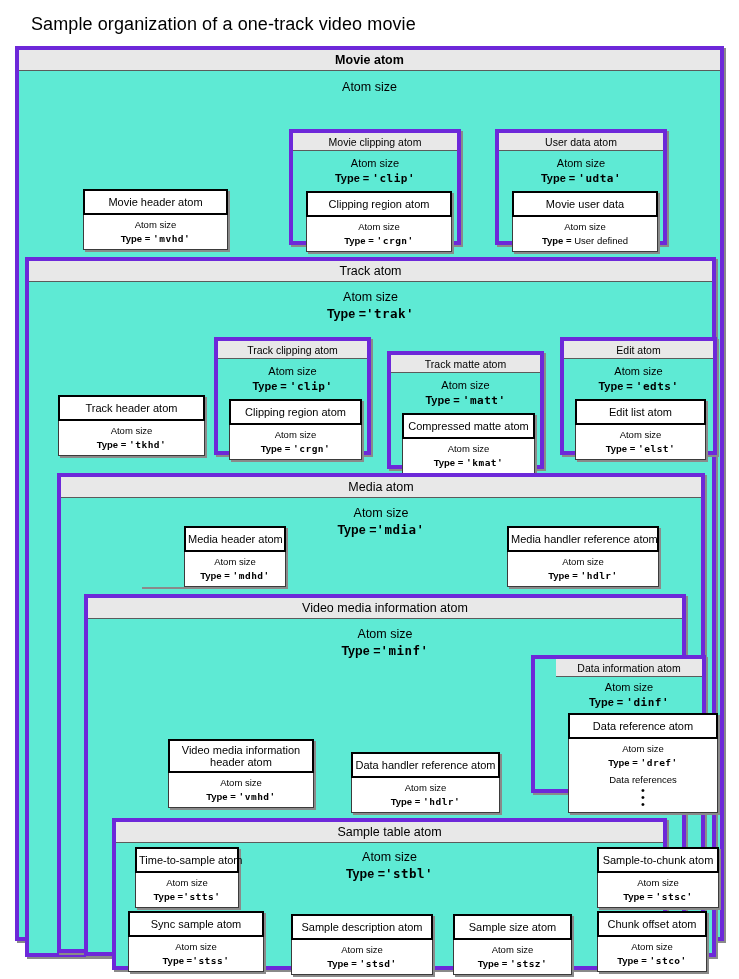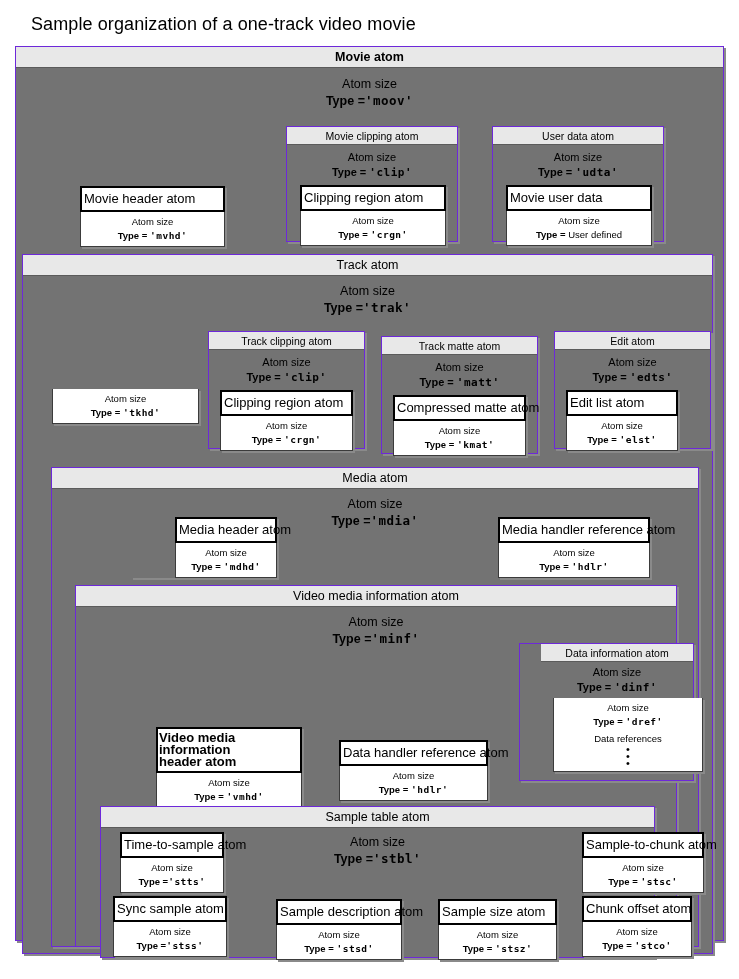--- a/index.html
+++ b/index.html
@@ -17,22 +17,22 @@
     position:absolute;
     left:31px; top:14px;
     font-size:18px;
     letter-spacing:.1px;
     white-space:nowrap;
   }
 
   
   .atom{
     position:absolute;
-    background:#737373;
-    border:1px solid #6d28d9;
+    background:#5eead4;
+    border:4px solid #6d28d9;
     box-sizing:border-box;
     box-shadow:2px 2px 0 0 #8a8a8a;
   }
   .atom > .atom-head{
     background:#e8e8e8;
     border-bottom:1px solid #5b5b5b;
     text-align:center;
     font-size:10.5px;
     line-height:18px;
     height:18px;
@@ -73,28 +73,28 @@
 
   
   .leaf{
     position:absolute;
     box-sizing:border-box;
     box-shadow:2px 2px 0 0 #8a8a8a;
   }
   .leaf .leaf-head{
     border:2.4px solid #000;
     background:#fff;
-    text-align:left;
-    font-size:13px;
+    text-align:center;
+    font-size:11px;
     line-height:12px;
     padding:5px 2px;
     box-sizing:border-box;
     white-space:nowrap;
   }
-  .leaf.two-line .leaf-head{ white-space:normal; padding:3px 1px;font-weight:bold; }
+  .leaf.two-line .leaf-head{ white-space:normal; padding:3px 1px; }
   .leaf .leaf-body{
     border:1px solid #3b3b3b;
     border-top:none;
     background:#fff;
     text-align:center;
     font-size:9.5px;
     line-height:13.5px;
     padding:3px 2px 4px;
     box-sizing:border-box;
     white-space:nowrap;
@@ -112,21 +112,20 @@
 <body>
 
 <div class="page-title">Sample organization of a one-track video movie</div>
 
 <div class="atom big bold" style="left:15px; top:46px; width:709px; height:895px;">
   <div class="atom-head">Movie atom</div>
   <div class="atom-body">
 
     <div class="sizetype big" style="top:8px;">
       <div><span>Atom size</span></div>
-      <div><span class="tl">Type =</span><span class="mono tl">'moov'</span></div>
     </div>
 
     <div class="leaf" style="left:64px; top:118px; width:145px;">
       <div class="leaf-head">Movie header atom</div>
       <div class="leaf-body">
         <div>Atom size</div>
         <div><span class="tl">Type = </span><span class="mono tl">'mvhd'</span></div>
       </div>
     </div>
 
@@ -167,20 +166,21 @@
     <div class="atom big" style="left:6px; top:186px; width:691px; height:700px;">
       <div class="atom-head">Track atom</div>
       <div class="atom-body">
 
         <div class="sizetype big" style="top:7px;">
           <div>Atom size</div>
           <div><span class="tl">Type =</span><span class="mono tl">'trak'</span></div>
         </div>
 
         <div class="leaf" style="left:29px; top:113px; width:147px;">
+          <div class="leaf-head">Track header atom</div>
           <div class="leaf-body">
             <div>Atom size</div>
             <div><span class="tl">Type = </span><span class="mono tl">'tkhd'</span></div>
           </div>
         </div>
 
         <div class="atom" style="left:185px; top:55px; width:157px; height:118px;">
           <div class="atom-head">Track clipping atom</div>
           <div class="atom-body">
             <div class="sizetype" style="top:5px;">
@@ -190,21 +190,21 @@
             <div class="leaf" style="left:11px; top:40px; width:133px;">
               <div class="leaf-head">Clipping region atom</div>
               <div class="leaf-body">
                 <div>Atom size</div>
                 <div><span class="tl">Type = </span><span class="mono tl">'crgn'</span></div>
               </div>
             </div>
           </div>
         </div>
 
-        <div class="atom" style="left:358px; top:60px; width:157px; height:118px;">
+        <div class="atom" style="left:358px; top:69px; width:157px; height:118px;">
           <div class="atom-head">Track matte atom</div>
           <div class="atom-body">
             <div class="sizetype" style="top:5px;">
               <div>Atom size</div>
               <div><span class="tl">Type = </span><span class="mono tl">'matt'</span></div>
             </div>
             <div class="leaf" style="left:11px; top:40px; width:133px;">
               <div class="leaf-head">Compressed matte atom</div>
               <div class="leaf-body">
                 <div>Atom size</div>
@@ -214,21 +214,21 @@
           </div>
         </div>
 
         <div class="atom" style="left:531px; top:55px; width:157px; height:118px;">
           <div class="atom-head">Edit atom</div>
           <div class="atom-body">
             <div class="sizetype" style="top:5px;">
               <div>Atom size</div>
               <div><span class="tl">Type = </span><span class="mono tl">'edts'</span></div>
             </div>
-            <div class="leaf" style="left:11px; top:40px; width:112px;">
+            <div class="leaf" style="left:11px; top:40px; width:131px;">
               <div class="leaf-head">Edit list atom</div>
               <div class="leaf-body">
                 <div>Atom size</div>
                 <div><span class="tl">Type = </span><span class="mono tl">'elst'</span></div>
               </div>
             </div>
           </div>
         </div>
 
         <div class="atom big" style="left:28px; top:191px; width:648px; height:480px;">
@@ -266,20 +266,21 @@
                 </div>
 
                 <div class="atom" style="left:443px; top:36px; width:175px; height:138px;padding-left:21px;">
                   <div class="atom-head">Data information atom</div>
                   <div class="atom-body">
                     <div class="sizetype" style="top:3px;">
                       <div>Atom size</div>
                       <div><span class="tl">Type = </span><span class="mono tl">'dinf'</span></div>
                     </div>
                     <div class="leaf" style="left:12px; top:36px; width:150px;">
+                      <div class="leaf-head">Data reference atom</div>
                       <div class="leaf-body">
                         <div>Atom size</div>
                         <div><span class="tl">Type = </span><span class="mono tl">'dref'</span></div>
                         <div style="margin-top:4px;">Data references</div>
                         <span class="dots">•<br>•<br>•</span>
                       </div>
                     </div>
                   </div>
                 </div>
 
@@ -312,29 +313,29 @@
                     </div>
 
                     <div class="leaf" style="left:19px; top:4px; width:104px;">
                       <div class="leaf-head">Time-to-sample  atom</div>
                       <div class="leaf-body">
                         <div>Atom size</div>
                         <div><span class="tl">Type =</span><span class="mono tl">'stts'</span></div>
                       </div>
                     </div>
 
-                    <div class="leaf" style="left:12px; top:68px; width:114px;">
+                    <div class="leaf" style="left:12px; top:68px; width:136px;">
                       <div class="leaf-head">Sync sample atom</div>
                       <div class="leaf-body">
                         <div>Atom size</div>
                         <div><span class="tl">Type =</span><span class="mono tl">'stss'</span></div>
                       </div>
                     </div>
 
-                    <div class="leaf" style="left:175px; top:71px; width:126px;">
+                    <div class="leaf" style="left:175px; top:71px; width:142px;">
                       <div class="leaf-head">Sample description atom</div>
                       <div class="leaf-body">
                         <div>Atom size</div>
                         <div><span class="tl">Type = </span><span class="mono tl">'stsd'</span></div>
                       </div>
                     </div>
 
                     <div class="leaf" style="left:337px; top:71px; width:119px;">
                       <div class="leaf-head">Sample size atom</div>
                       <div class="leaf-body">

